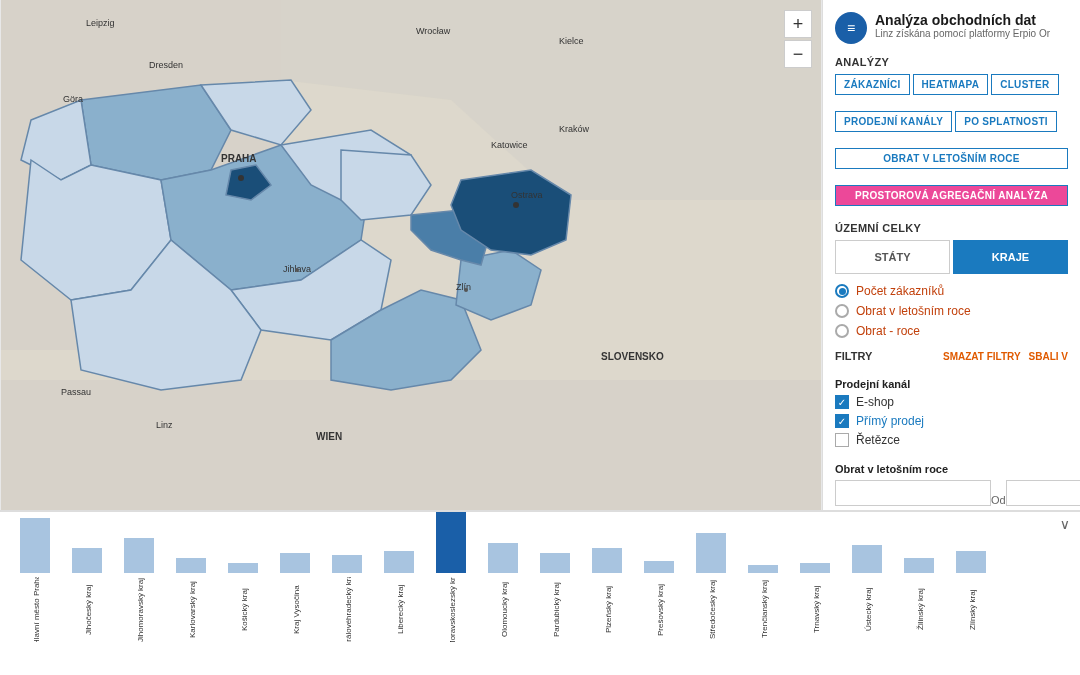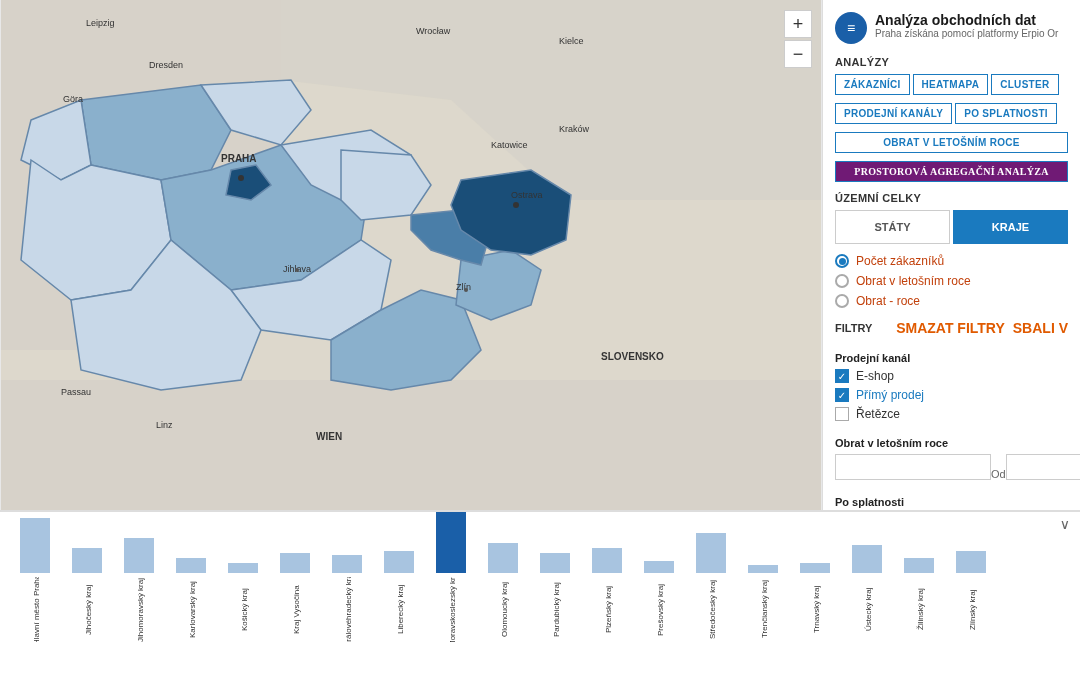--- a/index.html
+++ b/index.html
@@ -95,39 +95,38 @@
       margin-bottom: 6px;
       margin-top: 10px;
       text-transform: uppercase;
       letter-spacing: 0.3px;
     }
 
     .tab-group {
       display: flex;
       flex-wrap: wrap;
       gap: 3px;
-      margin-bottom: 8px;
+      margin-bottom: 16px;
     }
 
     .tab-btn {
       padding: 4px 8px;
       font-size: 10px;
       font-weight: 600;
       border: 1.5px solid #1a7abf;
       background: white;
       color: #1a7abf;
       cursor: pointer;
       text-transform: uppercase;
       letter-spacing: 0.3px;
     }
 
     .tab-btn.active {
-      background: #701a75;
+      background: #ec4899;
       color: white;
-      font-family: Liberation Serif, serif;
     }
 
     .tab-btn.full-width {
       width: 100%;
       text-align: center;
     }
 
     .toggle-group {
       display: flex;
       gap: 3px;
@@ -205,21 +204,21 @@
       color: #333;
       text-transform: uppercase;
     }
 
     .filters-actions {
       display: flex;
       gap: 8px;
     }
 
     .filter-action-btn {
-      font-size: 14px;
+      font-size: 10px;
       color: #e05a00;
       font-weight: 600;
       cursor: pointer;
       background: none;
       border: none;
       text-transform: uppercase;
     }
 
     .filter-section-label {
       font-size: 11px;
@@ -443,21 +442,21 @@
     </div>
   </div>
 
   <div class="right-panel">
     <div class="panel-header">
       <div class="panel-icon">
         <span>≡</span>
       </div>
       <div class="panel-title-group">
         <div class="panel-title">Analýza obchodních dat</div>
-        <div class="panel-subtitle">Praha získána pomocí platformy Erpio Or</div>
+        <div class="panel-subtitle">Linz získána pomocí platformy Erpio Or</div>
       </div>
     </div>
 
     <div class="section-label">Analýzy</div>
 
     <div class="tab-group">
       <button class="tab-btn">ZÁKAZNÍCI</button>
       <button class="tab-btn">HEATMAPA</button>
       <button class="tab-btn">CLUSTER</button>
     </div>

